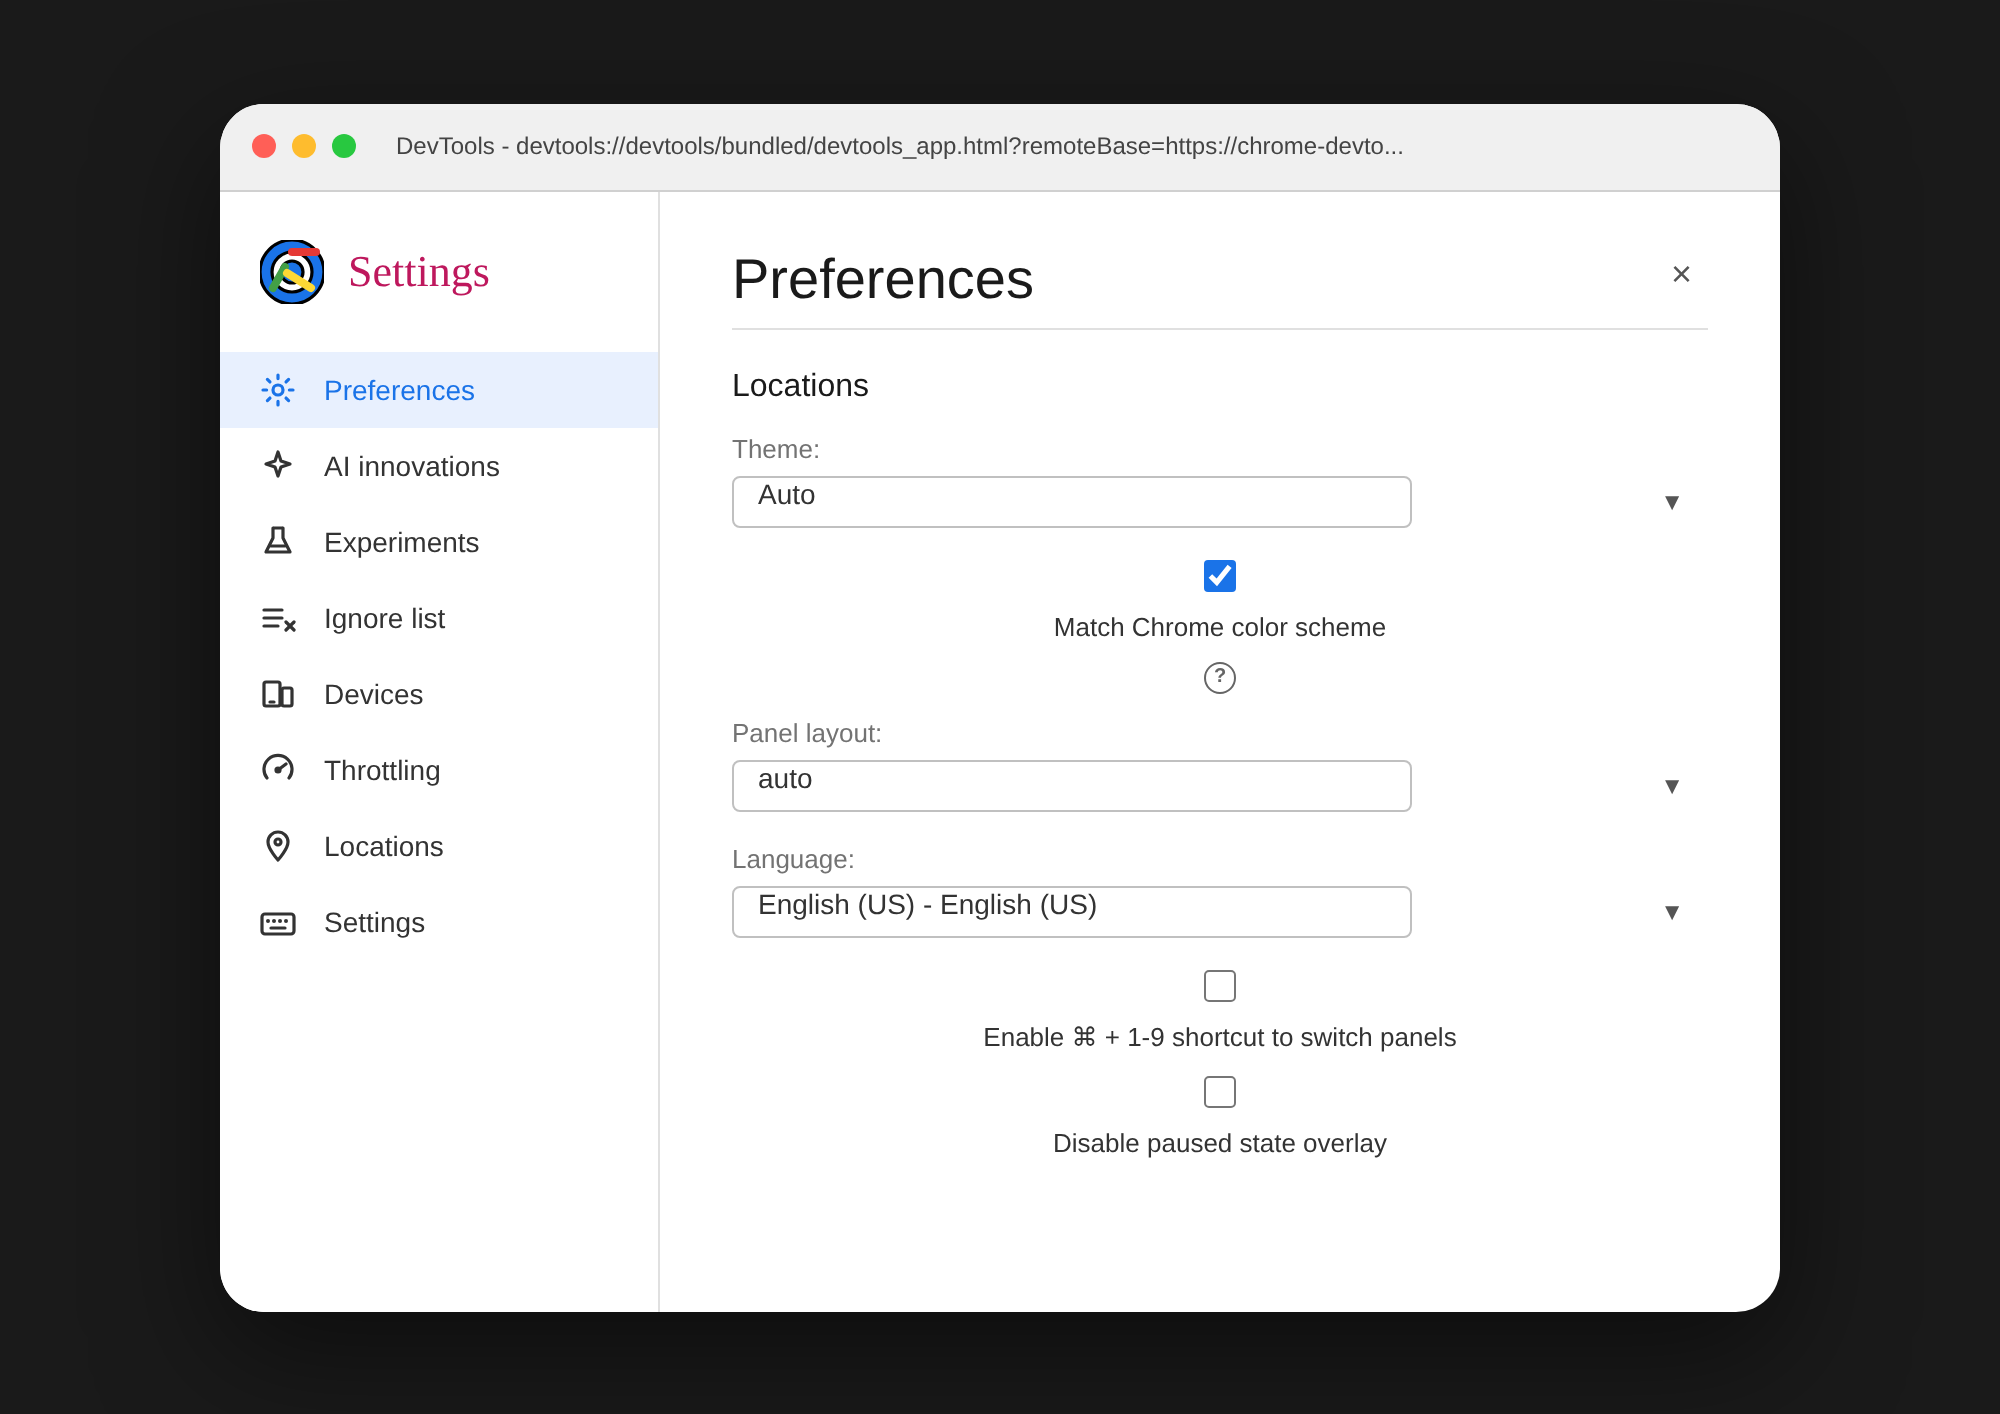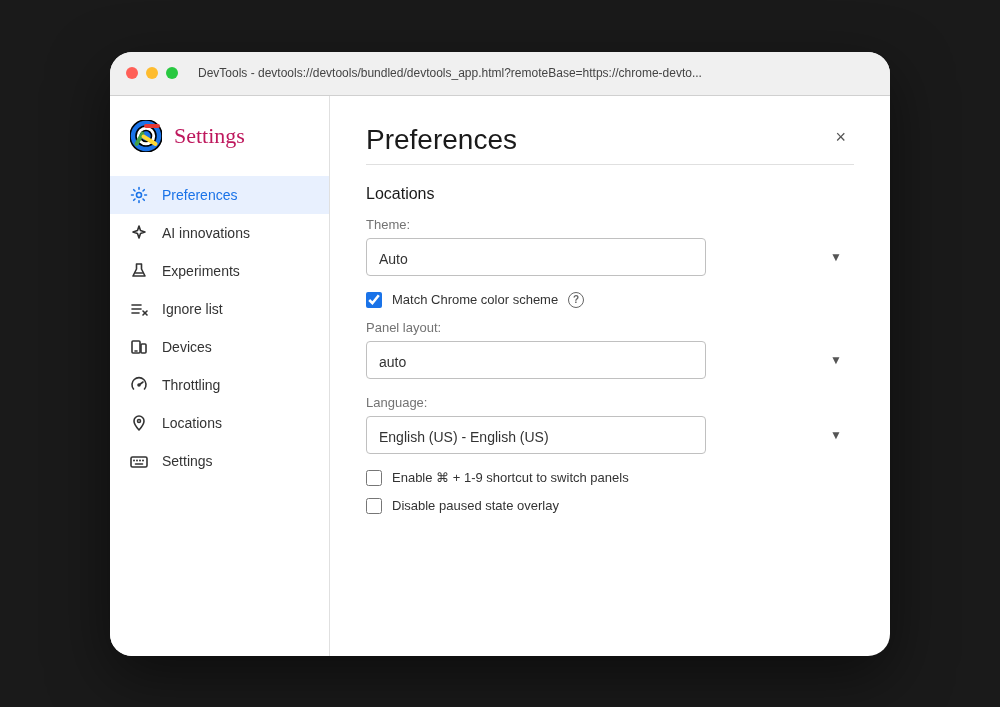--- a/index.html
+++ b/index.html
@@ -169,21 +169,21 @@
       display: block;
     }
 
     .select-wrapper {
       position: relative;
       margin-bottom: 16px;
     }
 
     .select-control {
       width: 340px;
-      padding: 12px 36px 8px 12px;
+      padding: 0 36px 8px 12px;
       border: 1px solid #c0c0c0;
       border-radius: 4px;
       background: #fff;
       font-size: 14px;
       color: #333;
       appearance: none;
       cursor: pointer;
       outline: none;
     }
 
@@ -197,20 +197,21 @@
       font-size: 12px;
     }
 
     .checkbox-row {
       display: flex;
       align-items: center;
       gap: 10px;
       margin-bottom: 12px;
       font-size: 13px;
       color: #333;
+      flex-direction: column;
     }
 
     .checkbox-row input[type="checkbox"] {
       width: 16px;
       height: 16px;
       cursor: pointer;
       accent-color: #1a73e8;
     }
 
     .help-icon {

